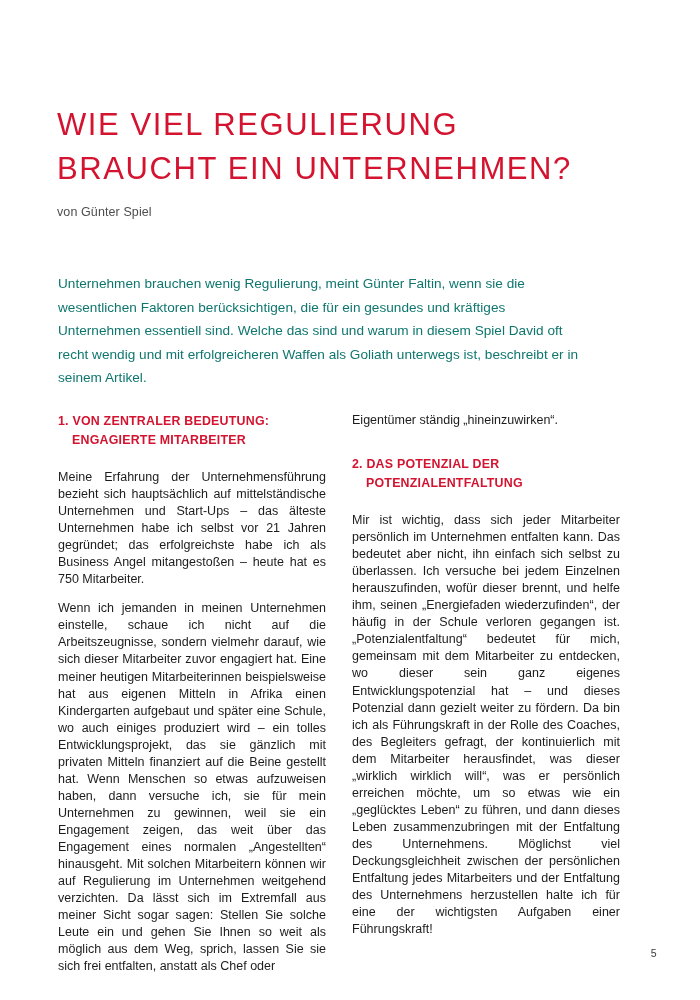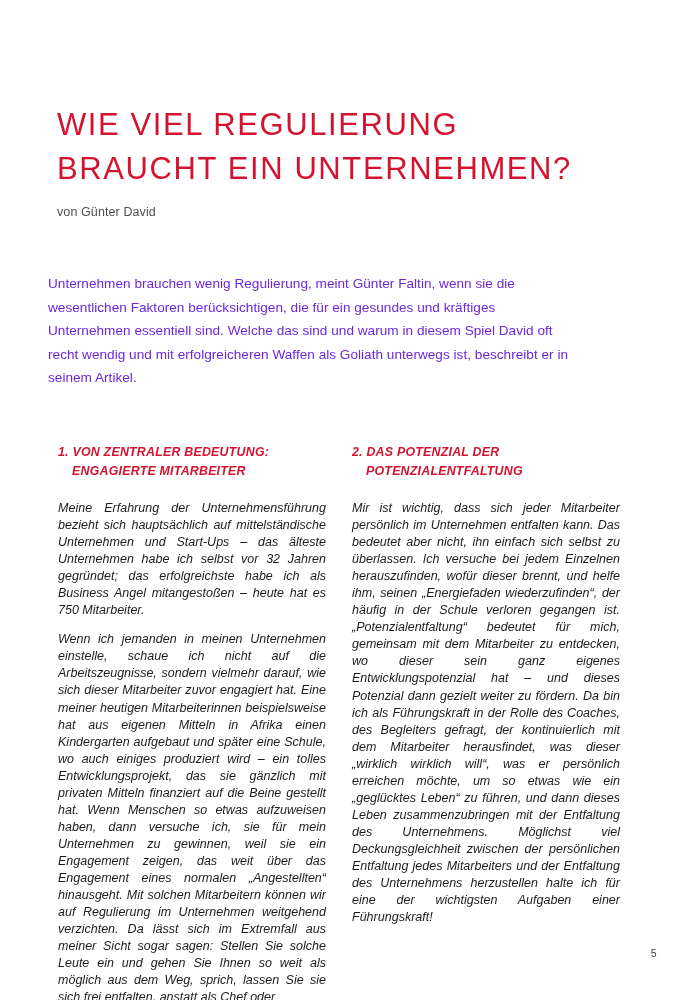--- a/index.html
+++ b/index.html
@@ -51,39 +51,38 @@
     font-size: 12.5px;
     line-height: 17px;
     letter-spacing: 0.1px;
     color: #4e4e4e;
     font-weight: 400;
   }
 
   
   .lead {
     position: absolute;
-    left: 48px;
+    left: 58px;
     top: 272px;
     width: 528px;
     margin: 0;
     font-size: 13.6px;
     line-height: 23.5px;
-    color: #6d28d9;
+    color: #0f766e;
     text-align: left;
     letter-spacing: 0.02px;
   }
 
   
   .columns {
     position: absolute;
     left: 0;
-    top: 443px;
+    top: 412px;
     width: 696px;
     height: 510px;
-    font-style: italic;
   }
   .col {
     position: absolute;
     top: 0;
     width: 268px;
     height: 505px;
   }
   .col-left  { left: 58px; }
   .col-right { left: 352px; }
 
@@ -126,35 +125,36 @@
   }
 </style>
 </head>
 <body>
 
 <div class="page">
 
   <div class="title-block">
     <h1 class="article-title">WIE VIEL REGULIERUNG
 BRAUCHT EIN UNTERNEHMEN?</h1>
-    <p class="byline">von Günter David</p>
+    <p class="byline">von Günter Spiel</p>
   </div>
 
   <p class="lead">Unternehmen brauchen wenig Regulierung, meint Günter Faltin, wenn sie die wesentlichen Faktoren berücksichtigen, die für ein gesundes und kräftiges Unternehmen essentiell sind. Welche das sind und warum in diesem Spiel David oft recht wendig und mit erfolgreicheren Waffen als Goliath unterwegs ist, beschreibt er in seinem Artikel.</p>
 
   <div class="columns">
 
     <div class="col col-left">
       <h2 class="section-heading">1. VON ZENTRALER BEDEUTUNG:
 ENGAGIERTE MITARBEITER</h2>
-      <p class="body-par">Meine Erfahrung der Unternehmensführung bezieht sich hauptsächlich auf mittelständische Unternehmen und Start-Ups – das älteste Unternehmen habe ich selbst vor 32 Jahren gegründet; das erfolgreichste habe ich als Business Angel mitangestoßen – heute hat es 750 Mitarbeiter.</p>
+      <p class="body-par">Meine Erfahrung der Unternehmensführung bezieht sich hauptsächlich auf mittelständische Unternehmen und Start-Ups – das älteste Unternehmen habe ich selbst vor 21 Jahren gegründet; das erfolgreichste habe ich als Business Angel mitangestoßen – heute hat es 750 Mitarbeiter.</p>
       <p class="body-par">Wenn ich jemanden in meinen Unternehmen einstelle, schaue ich nicht auf die Arbeitszeugnisse, sondern vielmehr darauf, wie sich dieser Mitarbeiter zuvor engagiert hat. Eine meiner heutigen Mitarbeiterinnen beispielsweise hat aus eigenen Mitteln in Afrika einen Kindergarten aufgebaut und später eine Schule, wo auch einiges produziert wird – ein tolles Entwicklungsprojekt, das sie gänzlich mit privaten Mitteln finanziert auf die Beine gestellt hat. Wenn Menschen so etwas aufzuweisen haben, dann versuche ich, sie für mein Unternehmen zu gewinnen, weil sie ein Engagement zeigen, das weit über das Engagement eines normalen „Angestellten“ hinausgeht. Mit solchen Mitarbeitern können wir auf Regulierung im Unternehmen weitgehend verzichten. Da lässt sich im Extremfall aus meiner Sicht sogar sagen: Stellen Sie solche Leute ein und gehen Sie Ihnen so weit als möglich aus dem Weg, sprich, lassen Sie sie sich frei entfalten, anstatt als Chef oder</p>
     </div>
 
     <div class="col col-right">
+      <p class="body-par">Eigentümer ständig „hineinzuwirken“.</p>
       <h2 class="section-heading">2. DAS POTENZIAL DER
 POTENZIALENTFALTUNG</h2>
       <p class="body-par">Mir ist wichtig, dass sich jeder Mitarbeiter persönlich im Unternehmen entfalten kann. Das bedeutet aber nicht, ihn einfach sich selbst zu überlassen. Ich versuche bei jedem Einzelnen herauszufinden, wofür dieser brennt, und helfe ihm, seinen „Energiefaden wiederzufinden“, der häufig in der Schule verloren gegangen ist. „Potenzialentfaltung“ bedeutet für mich, gemeinsam mit dem Mitarbeiter zu entdecken, wo dieser sein ganz eigenes Entwicklungspotenzial hat – und dieses Potenzial dann gezielt weiter zu fördern. Da bin ich als Führungskraft in der Rolle des Coaches, des Begleiters gefragt, der kontinuierlich mit dem Mitarbeiter herausfindet, was dieser „wirklich wirklich will“, was er persönlich erreichen möchte, um so etwas wie ein „geglücktes Leben“ zu führen, und dann dieses Leben zusammenzubringen mit der Entfaltung des Unternehmens. Möglichst viel Deckungsgleichheit zwischen der persönlichen Entfaltung jedes Mitarbeiters und der Entfaltung des Unternehmens herzustellen halte ich für eine der wichtigsten Aufgaben einer Führungskraft!</p>
     </div>
 
   </div>
 
   <div class="folio">5</div>
 
 </div>

